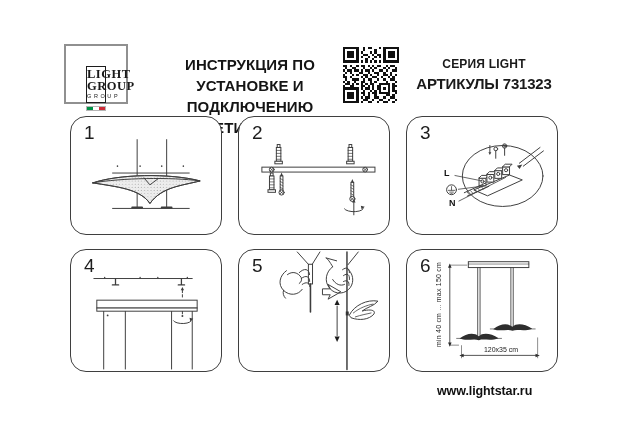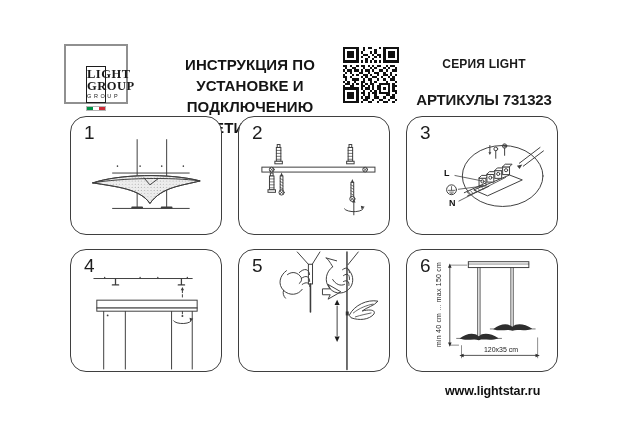--- a/index.html
+++ b/index.html
@@ -15,36 +15,36 @@
   .logo-l3{font-family:"Liberation Sans",sans-serif;font-weight:normal;font-size:5.5px;letter-spacing:2.6px;line-height:7px;margin-top:1px;}
   .flag{display:flex;height:5px;margin-top:3px;border:1px solid #b5b5b5;box-sizing:border-box;}
   .flag>div{flex:1;}
   .flag-green{background:#009246;}.flag-white{background:#fff;}.flag-red{background:#ce2b37;}
 
   .title{position:absolute;left:143px;top:54px;width:214px;text-align:center;font-weight:bold;
          font-size:15px;line-height:21px;letter-spacing:.1px;color:#141414;}
   .qr{position:absolute;left:343px;top:47px;width:56px;height:56px;}
   .meta{position:absolute;left:416px;top:57px;width:136px;text-align:center;}
   .series{font-size:12px;font-weight:bold;letter-spacing:.2px;}
-  .articles{font-size:15px;font-weight:bold;margin-top:20px;letter-spacing:-.2px;}
+  .articles{font-size:15px;font-weight:bold;margin-top:4px;letter-spacing:-.2px;}
 
   
   .panel{position:absolute;width:152px;border:1.5px solid #3f3f3f;border-radius:16px;background:#fff;box-sizing:border-box;}
   .r1{height:119px;top:116px;}.r2{height:123px;top:249px;}
   .c1{left:70px;}.c2{left:238px;}.c3{left:406px;}
   .panel svg{position:absolute;left:0;top:0;width:100%;height:100%;}
   .num{position:absolute;left:13px;top:5px;font-size:19px;color:#1d1d1d;z-index:2;}
   .lbl{position:absolute;font-weight:bold;font-size:9px;color:#111;z-index:2;}
   .lbl-l{left:37px;top:51px;}
   .lbl-n{left:42px;top:81px;}
   .dim-v{position:absolute;left:-21px;top:51px;width:104px;text-align:center;transform:rotate(-90deg);
          font-size:7px;color:#222;letter-spacing:.2px;z-index:2;}
   .dim-h{position:absolute;left:55px;top:96px;width:78px;text-align:center;font-size:7px;color:#222;z-index:2;}
 
-  .url{position:absolute;left:437px;top:384px;font-size:12.5px;font-weight:bold;color:#101010;letter-spacing:-.1px;margin-left:8px;}
+  .url{position:absolute;left:437px;top:384px;font-size:12.5px;font-weight:bold;color:#101010;letter-spacing:-.1px;}
 </style>
 </head>
 <body>
 
 <div class="page">
 
   <div class="logo">
     <div class="logo-inner">
       <div class="logo-l1">LIGHT</div>
       <div class="logo-l2">GROUP</div>

